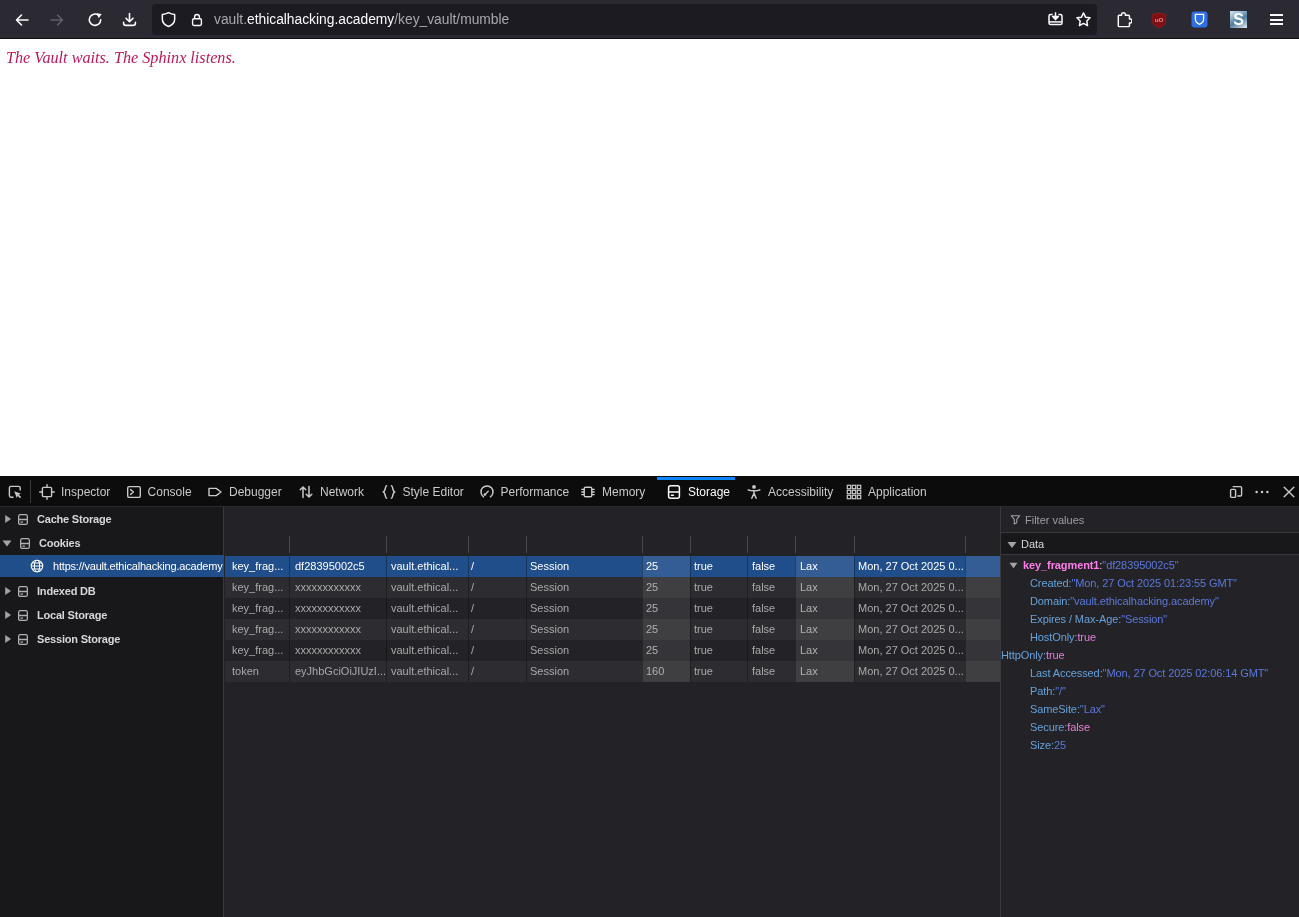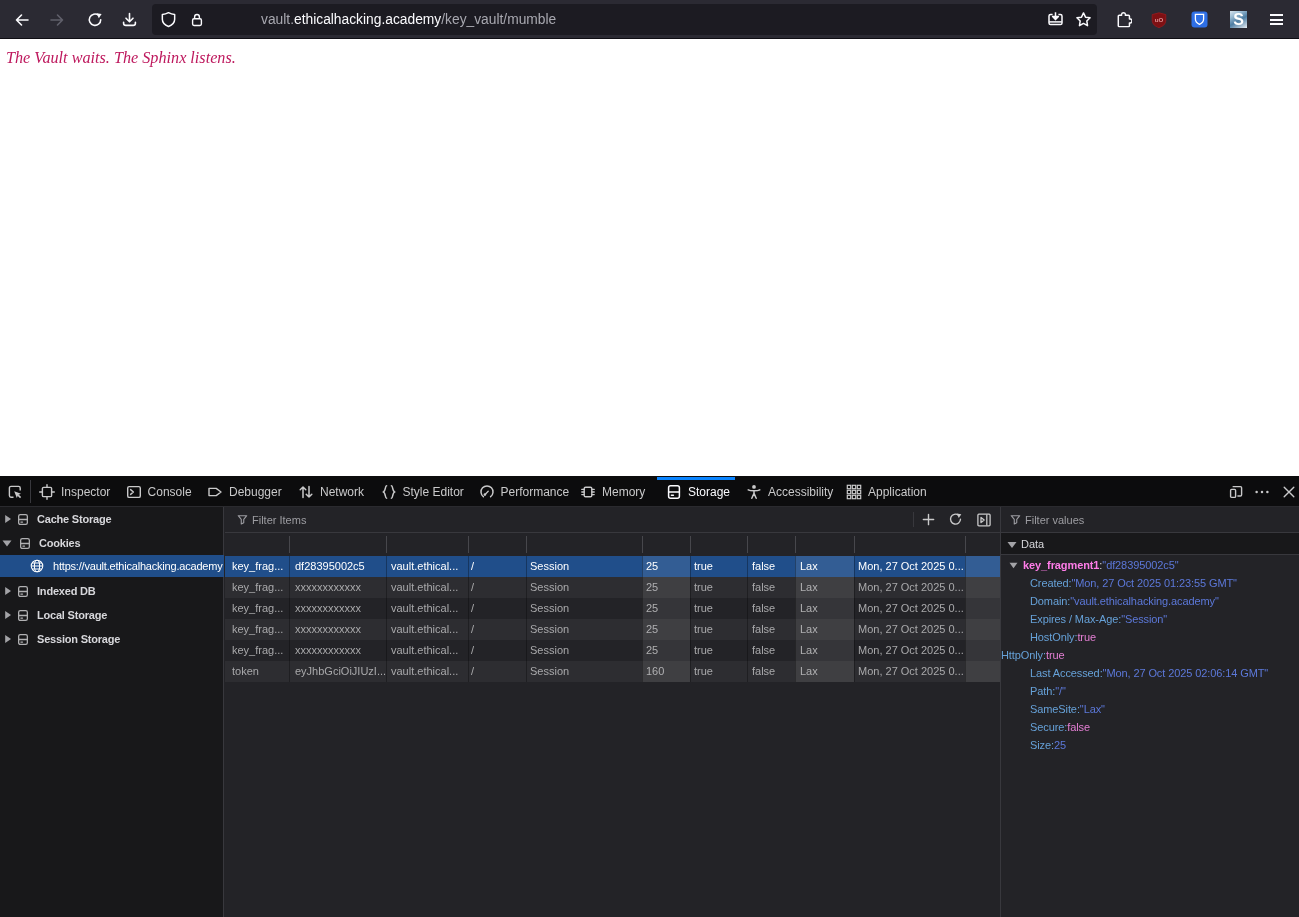--- a/index.html
+++ b/index.html
@@ -6,21 +6,21 @@
   html,body { width:1299px; height:917px; overflow:hidden; background:#fff;
     font-family:"Liberation Sans", sans-serif; }
   svg { display:block; }
 
   
   #toolbar { position:absolute; left:0; top:0; width:1299px; height:39px;
     background:#2b2a33; border-bottom:1px solid #0f0e14; }
   #urlbar { position:absolute; left:152px; top:4px; width:945px; height:31px;
     background:#1c1b22; border-radius:4px; }
   #urltext { position:absolute; left:214px; top:0; height:39px; line-height:39px;
-    font-size:13.8px; color:#a8a8b0; white-space:nowrap;margin-left:47px; }
+    font-size:13.8px; color:#a8a8b0; white-space:nowrap; }
   #urltext b { color:#fbfbfe; font-weight:normal; }
   .tbi { position:absolute; top:0; height:39px; display:flex; align-items:center; }
 
   
   #page { position:absolute; left:0; top:39px; width:1299px; height:437px; background:#fff; }
   #page p { position:absolute; left:6px; top:10px; font-family:"Liberation Serif", serif;
     font-size:16.2px; color:#be185d;font-style:italic; }
 
   
   #devtools { position:absolute; left:0; top:476px; width:1299px; height:441px;
@@ -326,47 +326,20 @@
           <polygon points="1.2,1 7,5 1.2,9" fill="#a3a3a7"></polygon>
         </svg>
       <svg class="ic" width="12" height="13" viewBox="0 0 16 16" fill="none" stroke="#b1b1b3" stroke-width="1.7" stroke-linejoin="round">
         <rect x="2.2" y="1.4" width="11.6" height="13.2" rx="2.2"></rect>
           <path d="M2.2 8 H13.8 M5.2 11.4 H7.4" stroke-linecap="round"></path>
         </svg>
       <span>Session Storage</span>
     </div>
   </div>
   <div id="tablepane">
-    <div class="ftoolbar">
-      <div class="fl" style="left:12px">
-        <svg width="11" height="11" viewBox="0 0 16 16" fill="none" stroke="#9d9da2" stroke-width="1.6" stroke-linejoin="round">
-          <path d="M1.8 2.5 H14.2 L9.8 7.8 V12.6 L6.2 14.4 V7.8 Z"></path>
-          </svg>
-      </div>
-      <div class="fl" style="left:27px">Filter Items</div>
-      <div class="fl" style="left:696px">
-        <svg width="15" height="15" viewBox="0 0 16 16" fill="none" stroke="#c9c9ca" stroke-width="1.5" stroke-linecap="round">
-          <path d="M8 2.5 V13.5 M2.5 8 H13.5"></path>
-          </svg>
-      </div>
-      <div class="fl" style="left:723px">
-        <svg width="15" height="15" viewBox="0 0 16 16" fill="none">
-          <path d="M11.2 3.4 A5.3 5.3 0 1 0 13.3 7.6" stroke="#c9c9ca" stroke-width="1.5" stroke-linecap="round"></path>
-          <path d="M9.4 1.5 L14.2 2.3 L11.5 6.3 Z" fill="#c9c9ca"></path>
-          </svg>
-      </div>
-      <div class="fl" style="left:688px;top:5px;width:1px;height:15px;background:#38383d"></div>
-      <div class="fl" style="left:751px">
-        <svg width="16" height="16" viewBox="0 0 16 16" fill="none" stroke="#c9c9ca" stroke-width="1.3" stroke-linejoin="round">
-          <rect x="1.9" y="2.2" width="12.2" height="11.6" rx="1"></rect>
-          <path d="M5 5.4 L8.2 8 L5 10.6 Z"></path>
-          <path d="M10.8 2.4 V13.6"></path>
-          </svg>
-      </div>
-    </div>
     <div class="row sel" style="top:49px">
       <div class="td" style="left:7px">key_frag...</div>
         <div class="td" style="left:70px">df28395002c5</div>
       <div class="td" style="left:166px">vault.ethical...</div>
         <div class="td" style="left:246px">/</div>
       <div class="td" style="left:305px">Session</div>
         <div class="td" style="left:421px">25</div>
       <div class="td" style="left:469px">true</div>
         <div class="td" style="left:527px">false</div>
       <div class="td" style="left:575px">Lax</div>

